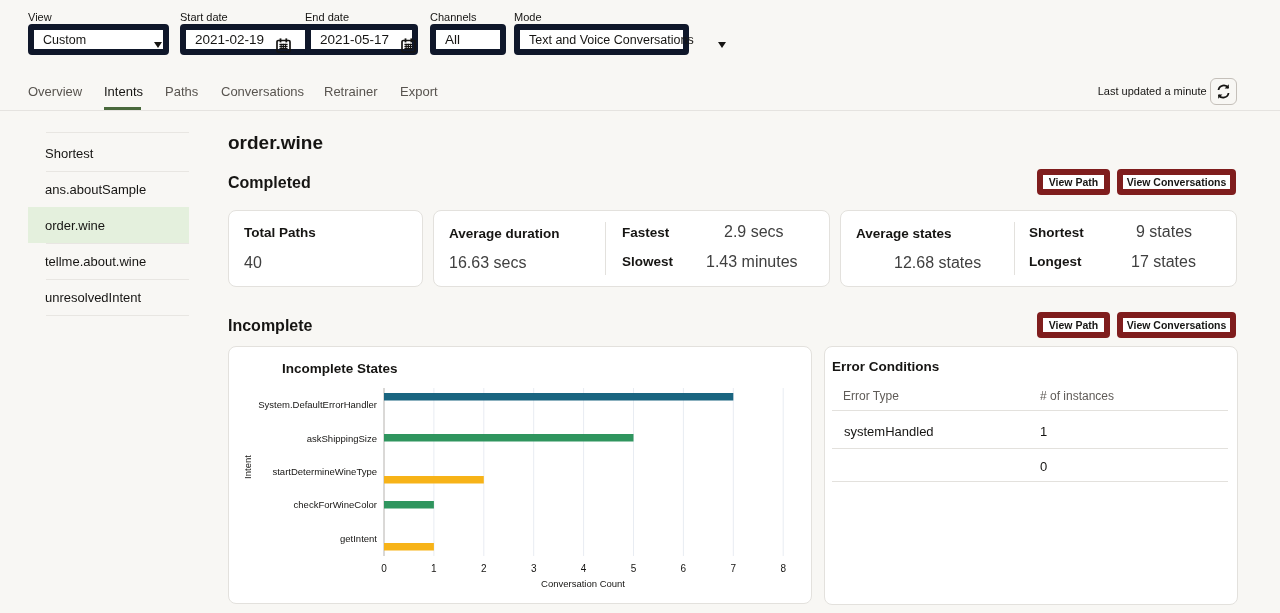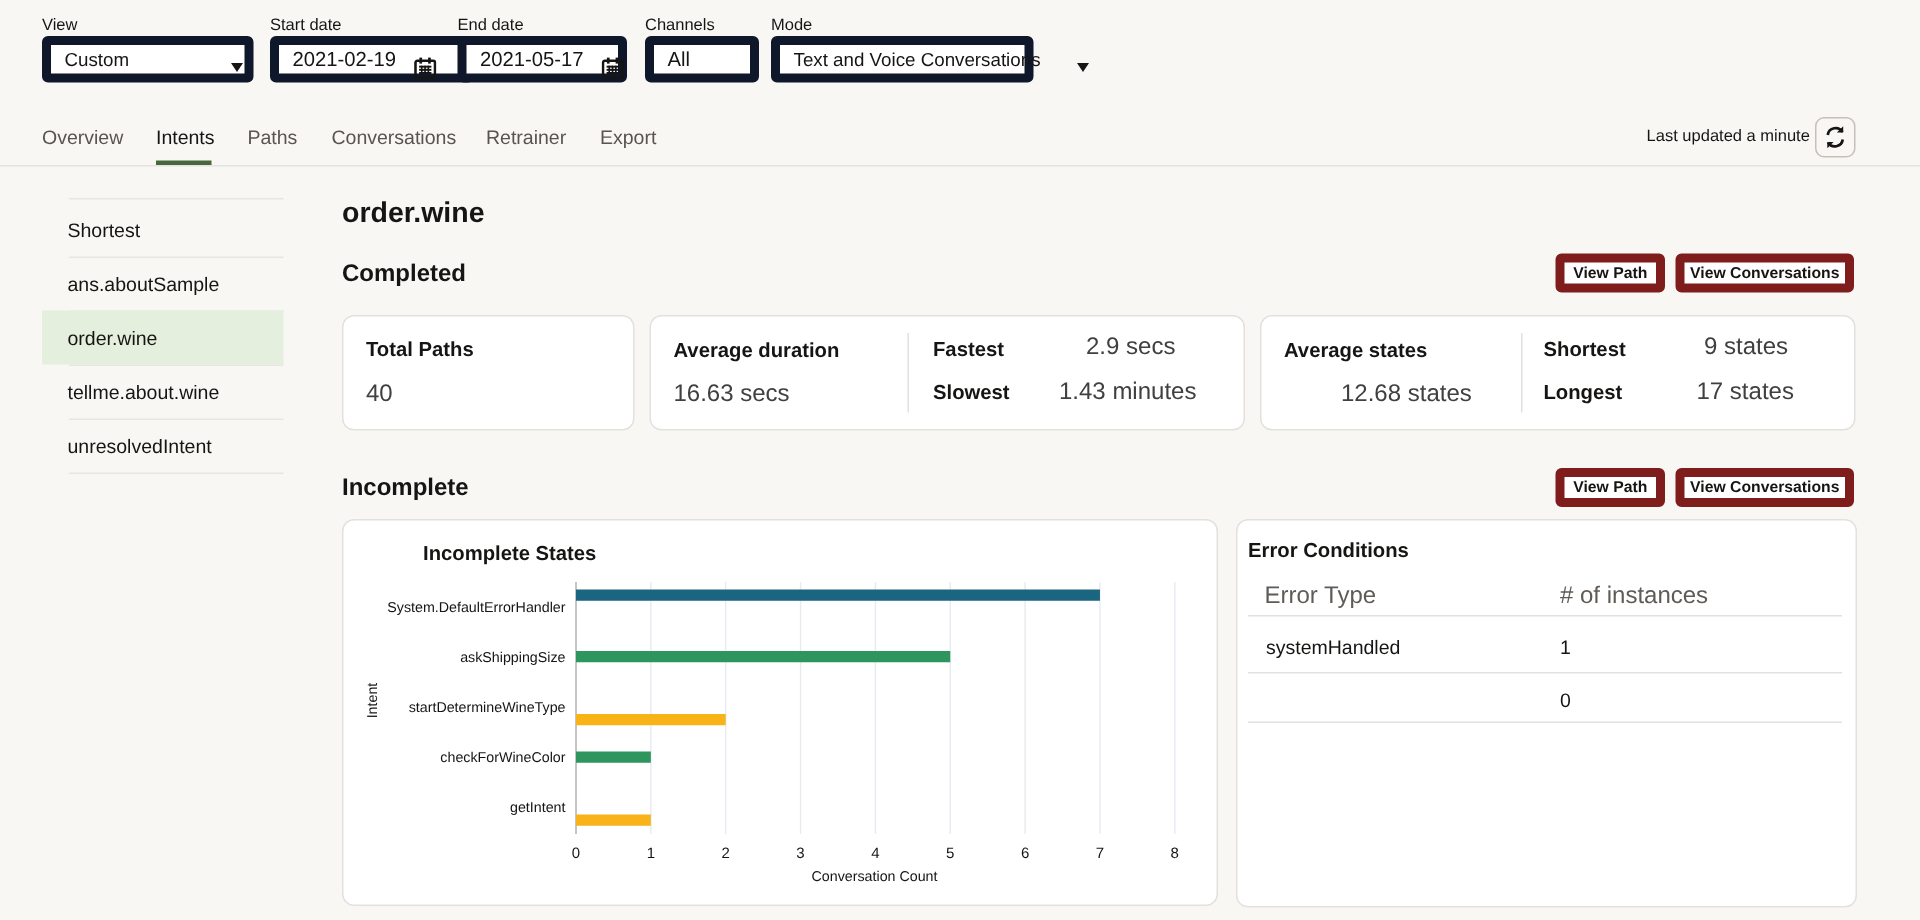--- a/index.html
+++ b/index.html
@@ -29,21 +29,21 @@
 
 h1 { position:absolute; left:228px; top:132px; font-size:19px; font-weight:bold; color:#161513; }
 .sect { position:absolute; left:228px; font-size:16px; font-weight:bold; color:#161513; }
 .btn { position:absolute; height:26px; border:6px solid #7f1d1d; border-radius:4px; background:#fff; font-size:10.5px; font-weight:bold; white-space:nowrap; color:#161513; display:flex; align-items:center; justify-content:center; }
 
 .card { position:absolute; background:#fff; border:1px solid #e3e1dd; border-radius:8px; }
 .ct { position:absolute; font-size:13.5px; font-weight:bold; color:#161513; white-space:nowrap; }
 .cv { position:absolute; font-size:16px; color:#404040; white-space:nowrap; }
 .vdiv { position:absolute; width:1px; background:#e3e1dd; }
 
-.thead { position:absolute; font-size:16px; color:#5f5b57; }
+.thead { position:absolute; font-size:12px; color:#5f5b57; }
 .tline { position:absolute; height:1px; background:#e3e1dd; }
 .cell { position:absolute; font-size:13px; color:#161513; white-space:nowrap; }
 </style>
 </head>
 <body>
 
 <div class="flabel" style="left:28px;">View</div>
 <div class="flabel" style="left:180px;">Start date</div>
 <div class="flabel" style="left:305px;">End date</div>
 <div class="flabel" style="left:430px;">Channels</div>

